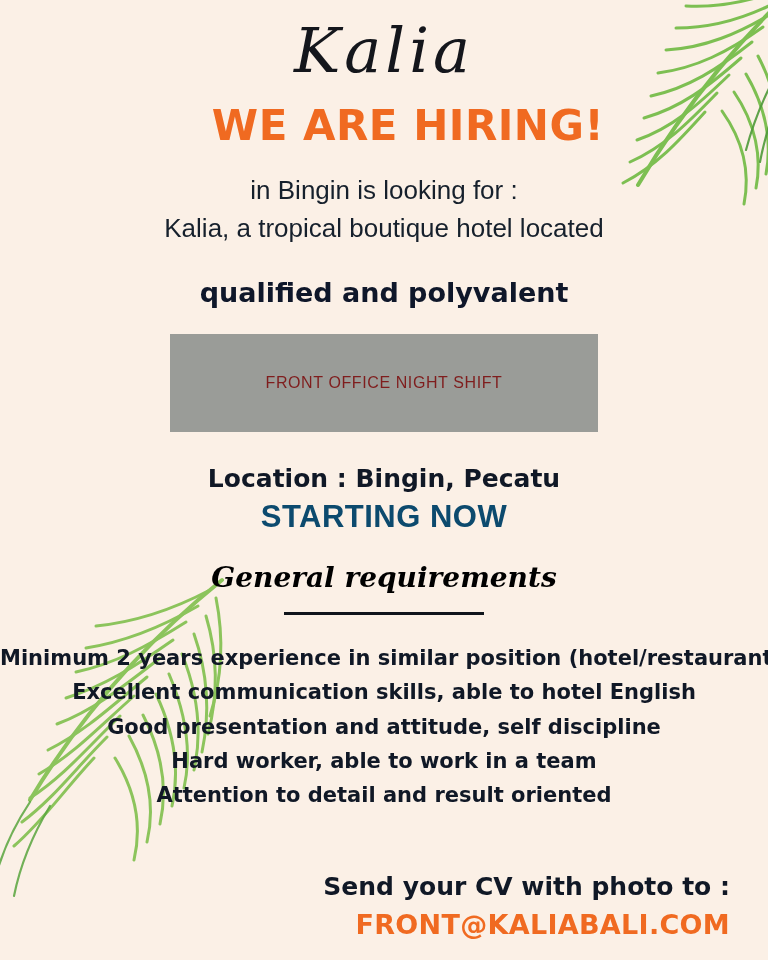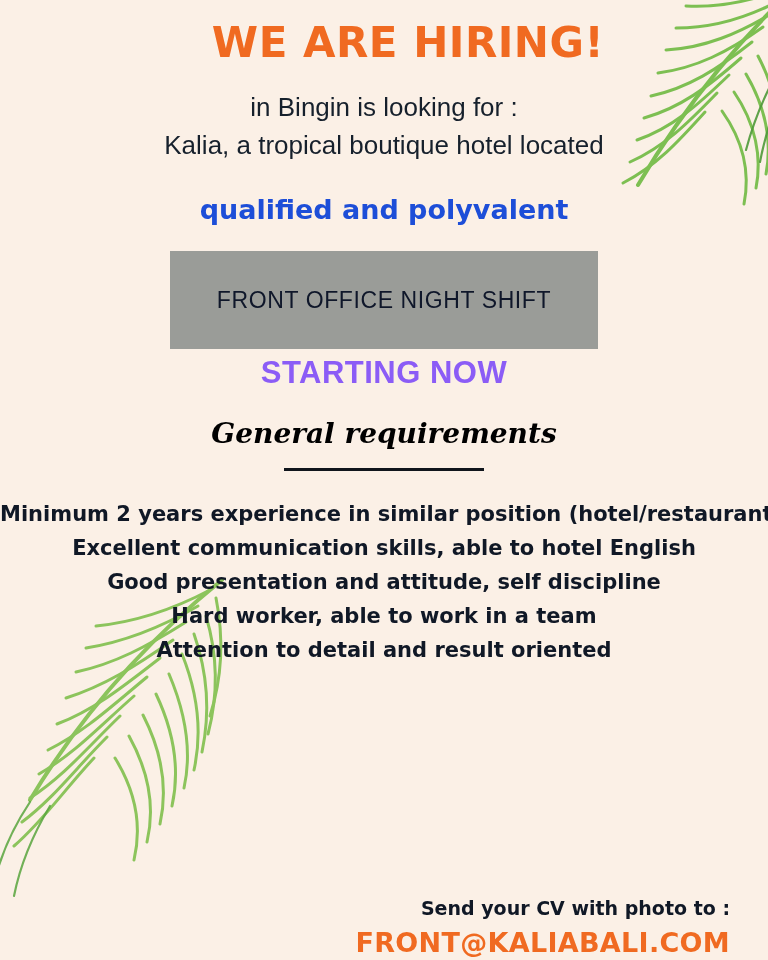--- a/index.html
+++ b/index.html
@@ -77,53 +77,53 @@
     color: #16202c;
     line-height: 1.45;
     margin-top: 22px;
   }
   .intro div { white-space: nowrap; }
 
   .qualified {
     font-family: "DejaVu Sans", sans-serif;
     font-weight: 700;
     font-size: 27px;
-    color: #1d4ed8;
+    color: #0f172a;
     margin-top: 30px;
   }
 
   .position-band {
     margin: 26px auto 0 auto;
     width: 428px;
     height: 98px;
     background: #9a9c98;
     display: flex;
     align-items: center;
     justify-content: center;
   }
   .position-text {
     font-family: "Liberation Sans", sans-serif;
-    font-size: 23px;
-    color: #0f172a;
+    font-size: 16px;
+    color: #7f1d1d;
     letter-spacing: 0.6px;
   }
 
   .location {
     font-family: "DejaVu Sans", sans-serif;
     font-weight: 700;
     font-size: 25px;
     color: #101826;
     margin-top: 32px;
   }
 
   .starting {
     font-family: "Liberation Sans", sans-serif;
     font-weight: 700;
     font-size: 31px;
-    color: #8b5cf6;
+    color: #0c4a6e;
     margin-top: 6px;
     letter-spacing: 0.5px;
   }
 
   .requirements-title {
     font-family: "DejaVu Serif", serif;
     font-style: italic;
     font-weight: 700;
     font-size: 28px;
     color: #000000;
@@ -149,21 +149,21 @@
 
   .cv-block {
     position: absolute;
     right: 38px;
     bottom: 20px;
     text-align: right;
   }
   .cv-line {
     font-family: "DejaVu Sans", sans-serif;
     font-weight: 700;
-    font-size: 19px;
+    font-size: 25px;
     color: #101826;
   }
   .cv-email {
     font-family: "DejaVu Sans", sans-serif;
     font-weight: 700;
     font-size: 27px;
     color: #f06a21;
     margin-top: 8px;
     letter-spacing: 0.3px;
   }
@@ -229,34 +229,36 @@
       </g>
       <g stroke="#5aa63f" stroke-width="2.2" fill="none" stroke-linecap="round" opacity="0.85">
         <path d="M120 232 C100 262 88 292 82 322"></path>
         <path d="M140 236 C122 266 110 296 104 326"></path>
       </g>
     </svg>
   </div>
 
   <div class="content">
 
+    <div class="brand">Kalia</div>
 
     <div class="hiring">WE ARE HIRING!</div>
 
     <div class="intro">
       <div>in Bingin is looking for :</div>
       <div>Kalia, a tropical boutique hotel located</div>
     </div>
 
     <div class="qualified">qualified and polyvalent</div>
 
     <div class="position-band">
       <span class="position-text">FRONT OFFICE NIGHT SHIFT</span>
     </div>
 
+    <div class="location">Location : Bingin, Pecatu</div>
     <div class="starting">STARTING NOW</div>
 
     <div class="requirements-title">General requirements</div>
     <div class="divider"></div>
 
     <div class="req-list">
       <div>Minimum 2 years experience in similar position (hotel/restaurant)</div>
       <div>Excellent communication skills, able to hotel English</div>
       <div>Good presentation and attitude, self discipline</div>
       <div>Hard worker, able to work in a team</div>

